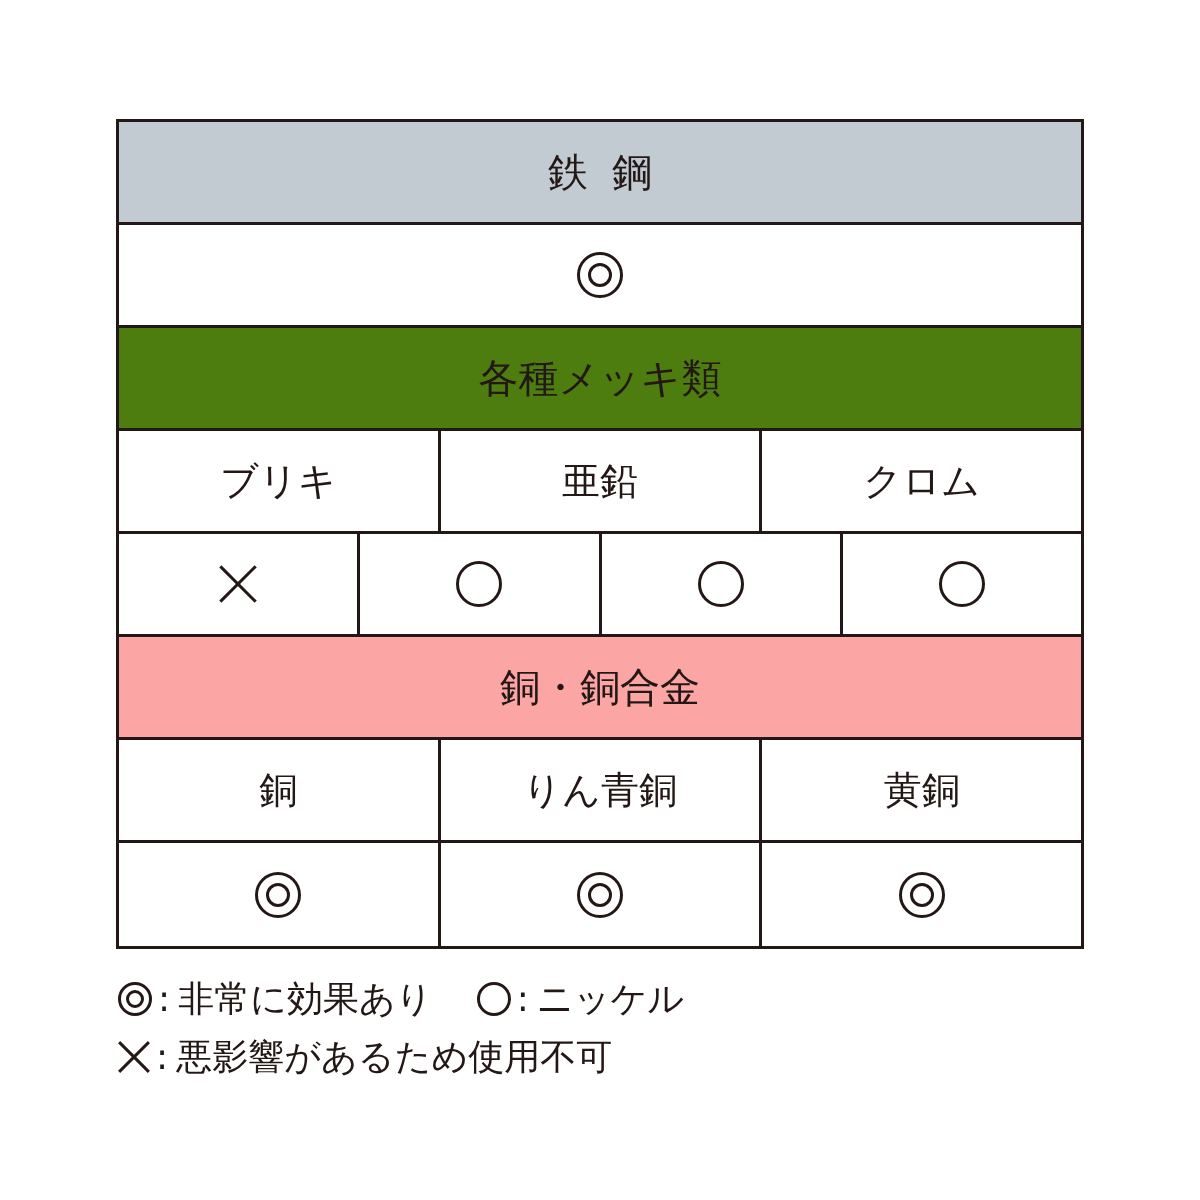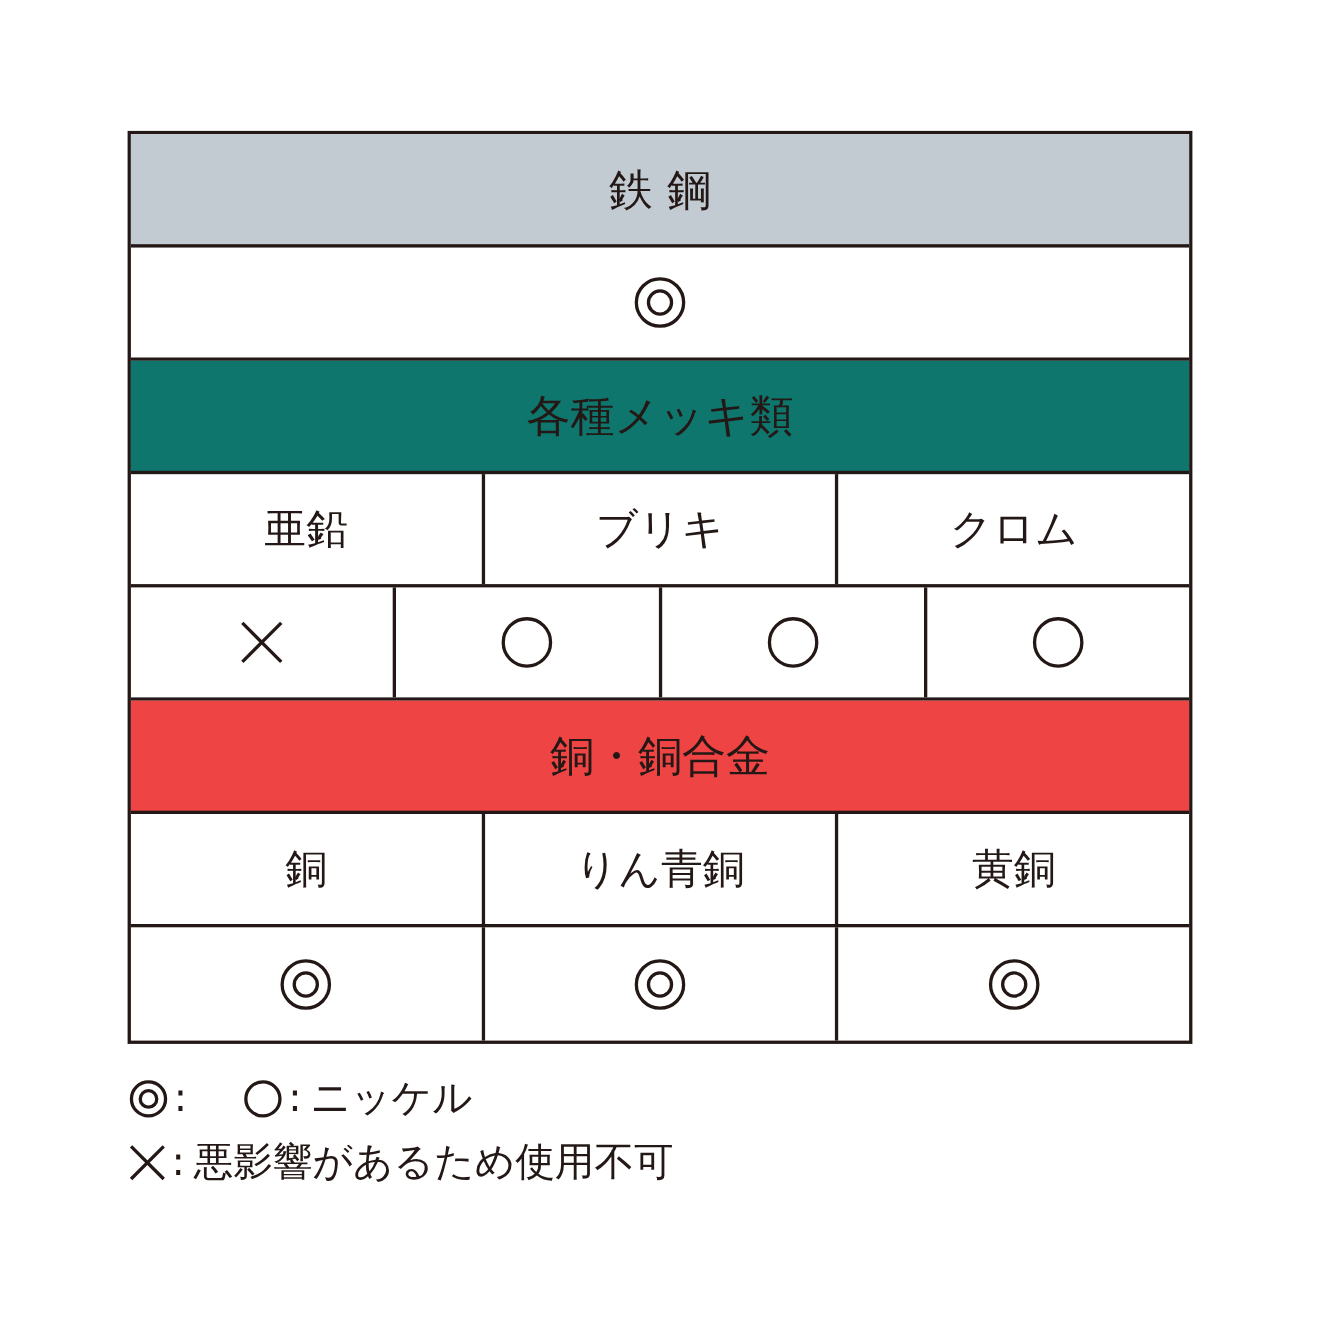--- a/index.html
+++ b/index.html
@@ -11,24 +11,24 @@
   .tbl {
     position: absolute; left: 116px; top: 119px; width: 968px;
     border: 3px solid #231815; box-sizing: border-box;
   }
   .row { display: flex; height: 103px; box-sizing: border-box; border-bottom: 3px solid #231815; }
   .row:last-child { border-bottom: none; }
   .cell {
     flex: 1; display: flex; align-items: center; justify-content: center;
     font-size: 38px; box-sizing: border-box; border-right: 3px solid #231815;
   }
-  .cell:last-child { border-right: none; }
+  .cell:last-child { border-right: none; font-family: Liberation Mono, monospace; }
   .hdr-steel { background: #c3cbd2; }
-  .hdr-plating { background: #0f766e; }
-  .hdr-copper { background: #ef4444; }
+  .hdr-plating { background: #4d7c0f; }
+  .hdr-copper { background: #fca5a5; }
   .hdr .cell { font-size: 40px; }
   .double-circle {
     width: 46px; height: 46px; border: 3px solid #231815; border-radius: 50%;
     box-sizing: border-box; display: flex; align-items: center; justify-content: center;
   }
   .double-circle::after {
     content: ""; width: 24px; height: 24px; border: 3px solid #231815; border-radius: 50%; box-sizing: border-box;
   }
   .circle { width: 46px; height: 46px; border: 3px solid #231815; border-radius: 50%; box-sizing: border-box; }
   .cross { position: relative; width: 38px; height: 38px; }
@@ -60,22 +60,22 @@
   <div class="row">
     <div class="cell">
       <span class="double-circle"></span>
     </div>
   </div>
 
   <div class="row hdr hdr-plating">
     <div class="cell">各種メッキ類</div>
   </div>
   <div class="row">
+    <div class="cell">ブリキ</div>
     <div class="cell">亜鉛</div>
-    <div class="cell">ブリキ</div>
     <div class="cell">クロム</div>
   </div>
   <div class="row">
     <div class="cell">
         <span class="cross"></span>
       </div>
     <div class="cell">
         <span class="circle"></span>
       </div>
     <div class="cell">
@@ -105,20 +105,21 @@
         <span class="double-circle"></span>
       </div>
   </div>
 </div>
 
 <div class="legend">
   <div class="legend-line">
     <span class="legend-item">
       <span class="lg-dc"></span>
       <span class="colon">:</span>
+      <span>非常に効果あり</span>
     </span>
     <span class="legend-item">
       <span class="lg-c"></span>
       <span class="colon">:</span>
       <span>ニッケル</span>
     </span>
   </div>
   <div class="legend-line">
     <span class="legend-item">
       <span class="lg-x"></span>

